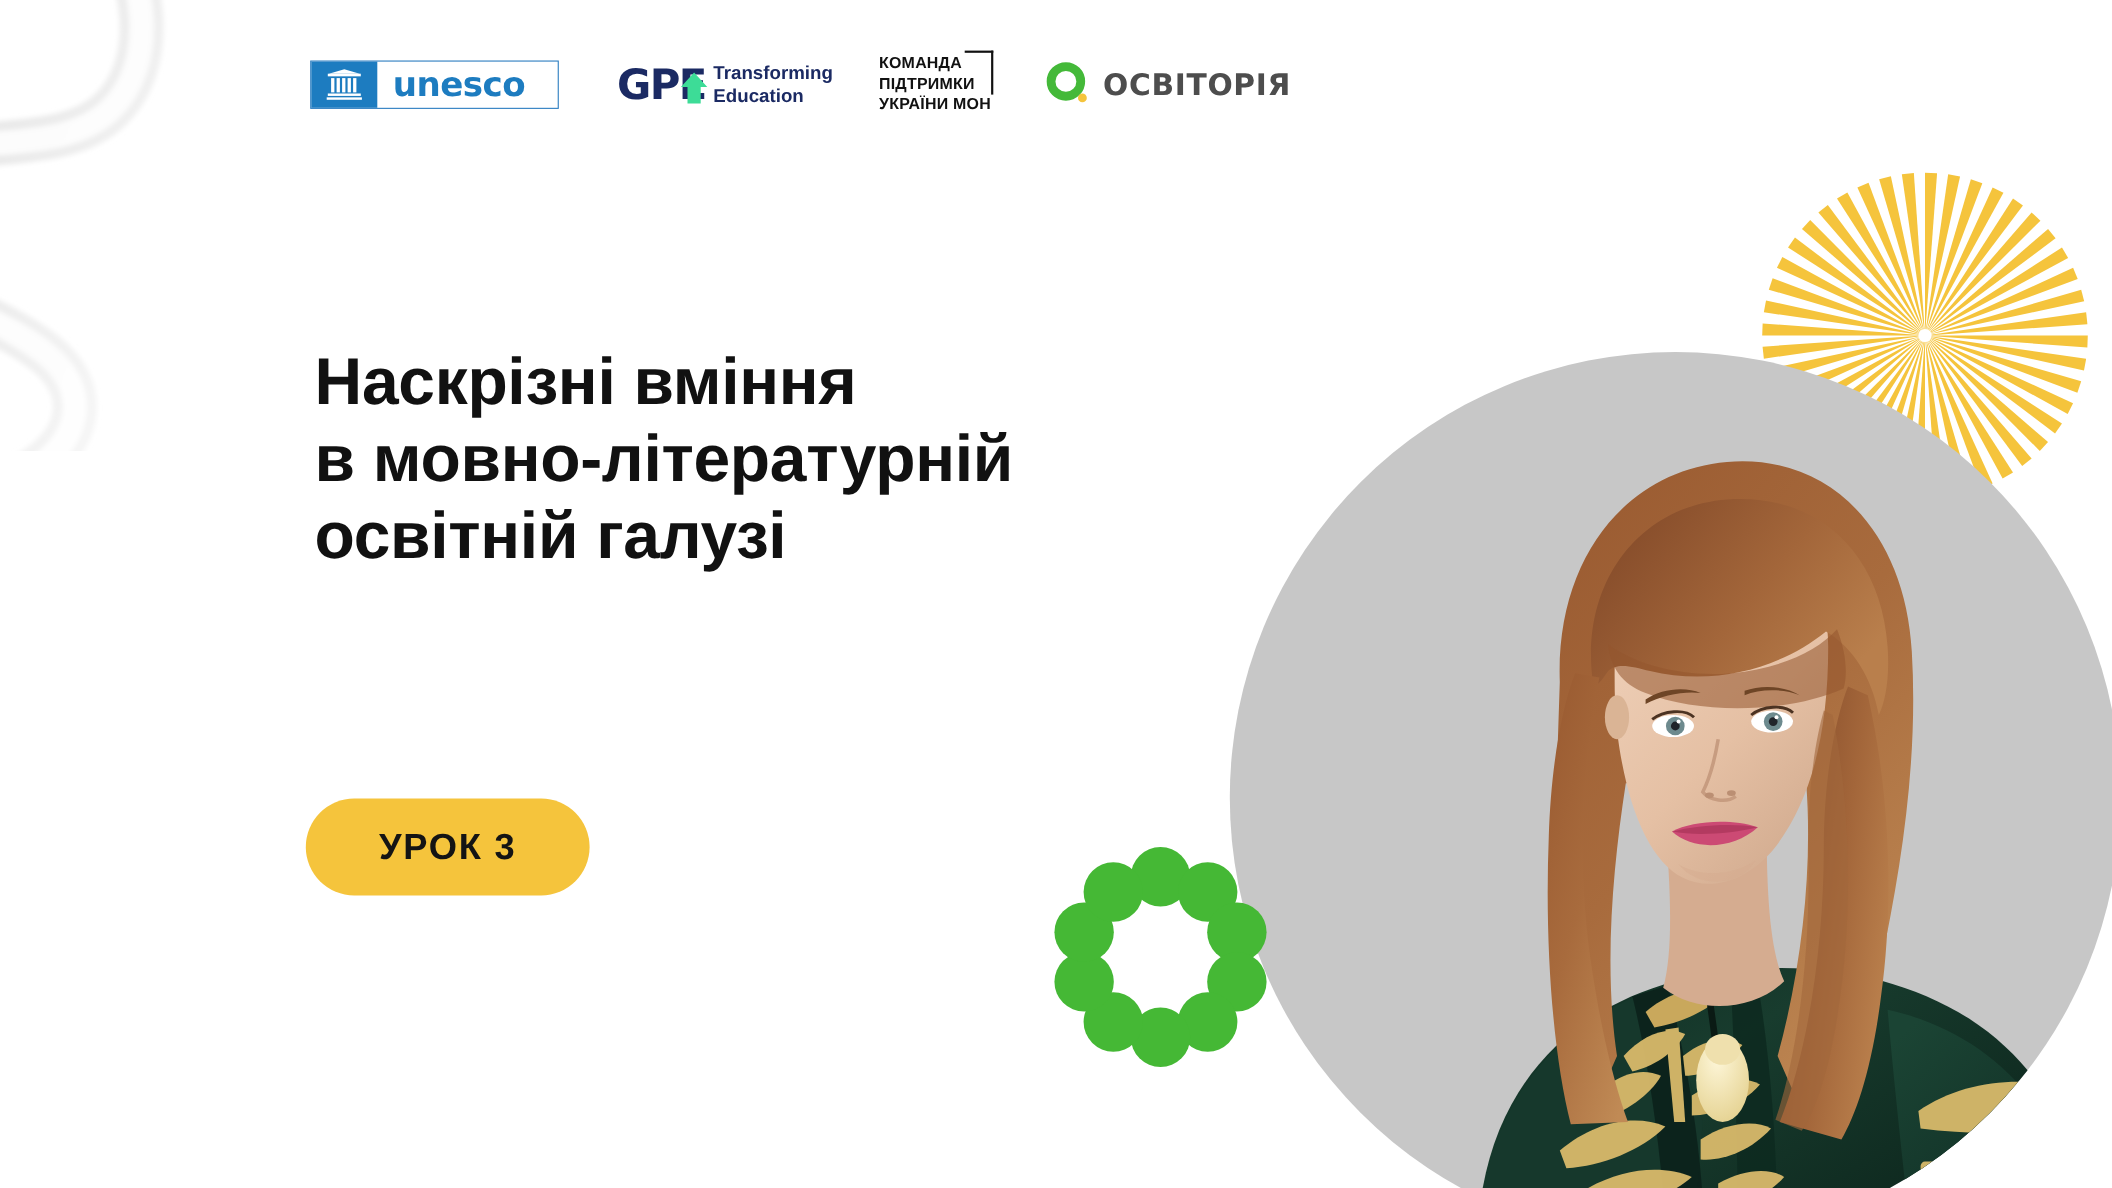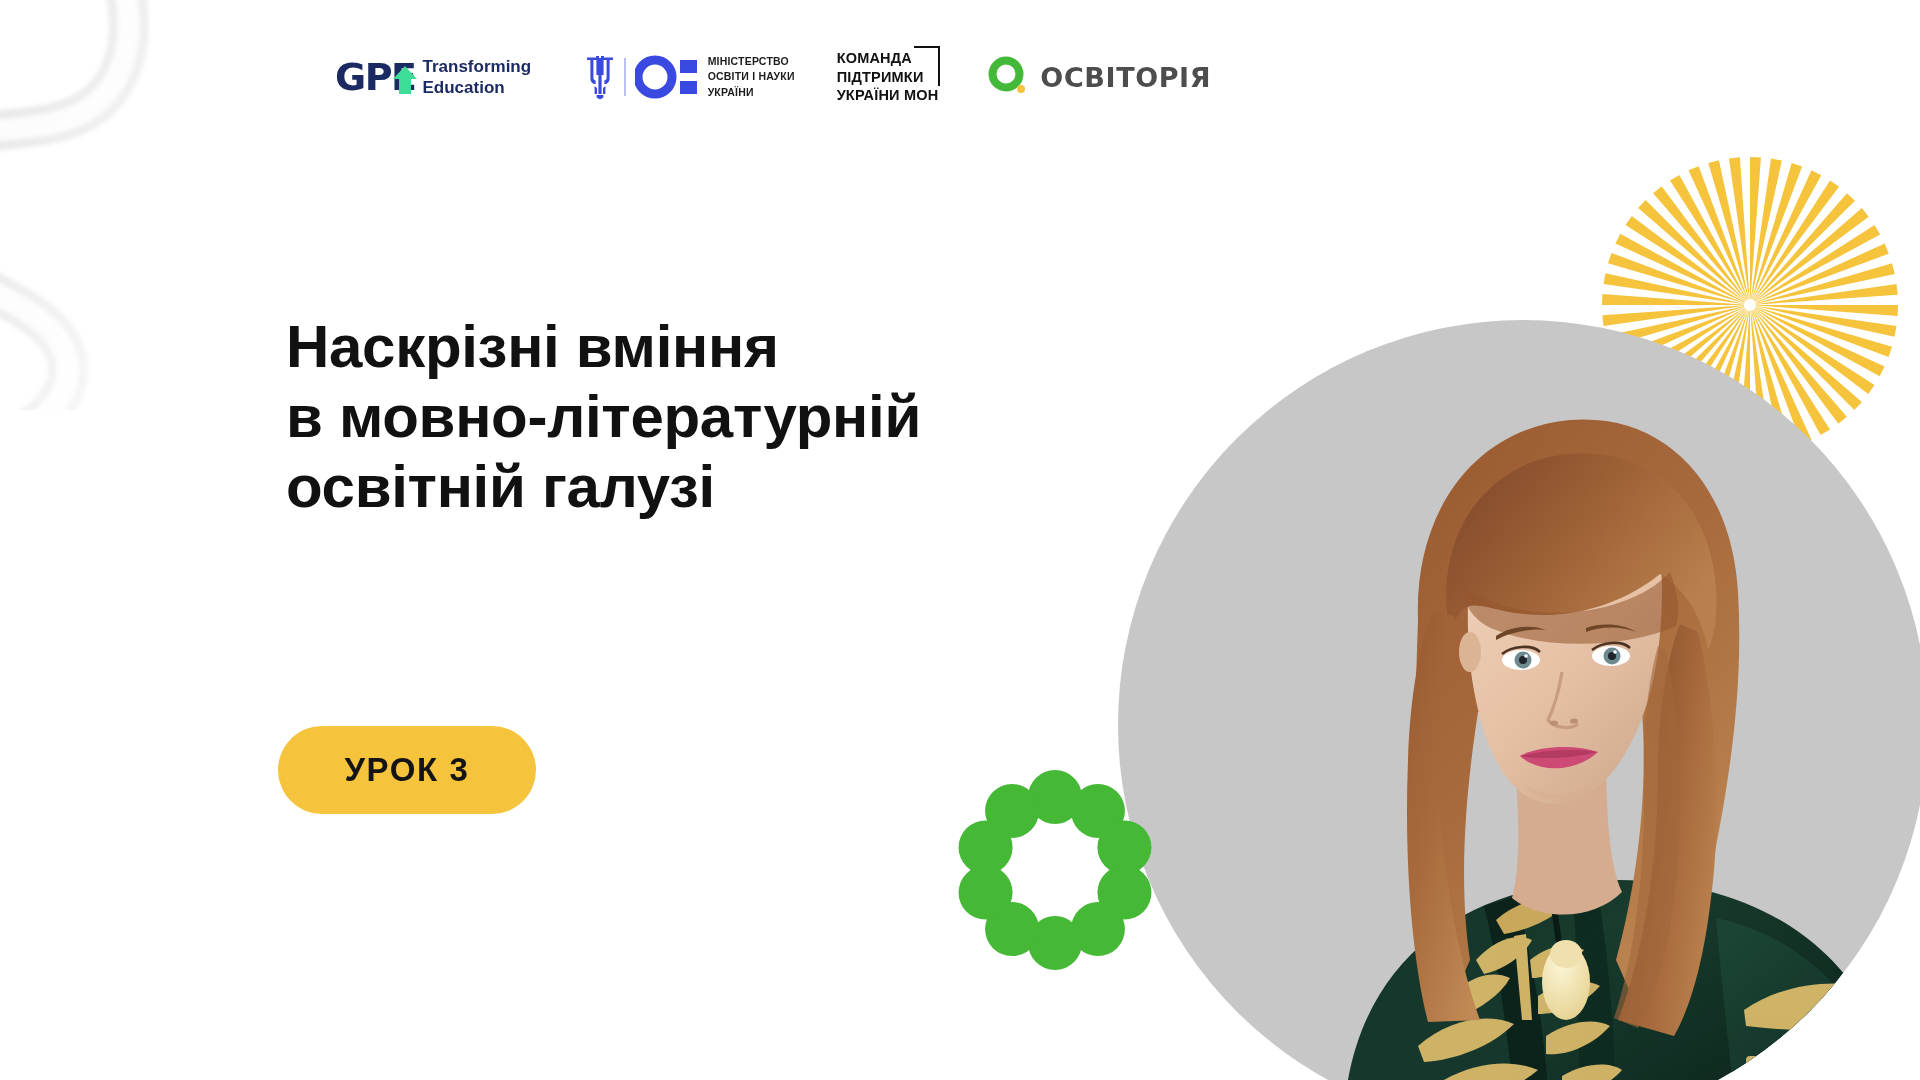--- a/index.html
+++ b/index.html
@@ -327,56 +327,52 @@
         <circle cx="100.00" cy="173.00" r="27"></circle>
         <circle cx="57.09" cy="159.06" r="27"></circle>
         <circle cx="30.57" cy="122.56" r="27"></circle>
         <circle cx="30.57" cy="77.44" r="27"></circle>
         <circle cx="57.09" cy="40.94" r="27"></circle>
       </g>
   </svg>
 
   <div class="logo-row">
 
+    <div class="logo">
+      <div class="unesco-box">
+        <div class="unesco-blue">
+          <svg width="34" height="30" viewBox="0 0 34 30">
+            <rect x="2" y="5" width="30" height="2.4" fill="#fff"></rect>
+            <path d="M3,5 L17,1 L31,5 Z" fill="#fff"></path>
+            <rect x="5" y="9" width="3" height="13" fill="#fff"></rect>
+            <rect x="10" y="9" width="3" height="13" fill="#fff"></rect>
+            <rect x="15" y="9" width="3" height="13" fill="#fff"></rect>
+            <rect x="20" y="9" width="3" height="13" fill="#fff"></rect>
+            <rect x="25" y="9" width="3" height="13" fill="#fff"></rect>
+            <rect x="2" y="23" width="30" height="2.2" fill="#fff"></rect>
+            <rect x="1" y="26.5" width="32" height="2.2" fill="#fff"></rect>
+          </svg>
+        </div>
+        <div class="unesco-word">unesco</div>
+      </div>
+    </div>
 
     <div class="logo gpe">
       <div style="position:relative;display:flex;align-items:center;">
         <span class="gpe-word">GPE</span>
         <svg style="position:absolute;right:-2px;top:6px;" width="26" height="32" viewBox="0 0 26 32">
           <path d="M13,2 L25,15 L19,15 L19,30 L7,30 L7,15 L1,15 Z" fill="#3ddc97"></path>
         </svg>
       </div>
       <div class="gpe-tag">
         <div>Transforming</div>
         <div>Education</div>
       </div>
     </div>
 
-    <div class="logo mon">
-      <svg width="30" height="46" viewBox="0 0 30 46">
-        <g fill="#3a4ae0">
-          <rect x="13.4" y="4" width="3.2" height="36"></rect>
-          <path d="M2,6 L5.4,6 L5.4,24 C5.4,28 7.6,30 10.6,30 L10.6,26.4 C9,26.4 8.4,25.4 8.4,23.6 L8.4,6 L11.4,6 L11.4,21 L14,21 L14,2 L11,2 L11,3.6 L2,3.6 Z"></path>
-          <path d="M28,6 L24.6,6 L24.6,24 C24.6,28 22.4,30 19.4,30 L19.4,26.4 C21,26.4 21.6,25.4 21.6,23.6 L21.6,6 L18.6,6 L18.6,21 L16,21 L16,2 L19,2 L19,3.6 L28,3.6 Z"></path>
-          <path d="M9.6,32 L12,34 L12,40 L9.6,40 Z M20.4,32 L18,34 L18,40 L20.4,40 Z"></path>
-          <path d="M11.6,41 L18.4,41 L18.4,43.4 L15,45.6 L11.6,43.4 Z"></path>
-        </g>
-      </svg>
-      <div style="width:1.5px;height:38px;background:#b9c0f0;"></div>
-      <svg width="64" height="44" viewBox="0 0 64 44">
-        <circle cx="20" cy="22" r="17" fill="none" stroke="#3a4ae0" stroke-width="9"></circle>
-        <rect x="45" y="5" width="17" height="13" fill="#3a4ae0"></rect>
-        <rect x="45" y="26" width="17" height="13" fill="#3a4ae0"></rect>
-      </svg>
-      <div class="mon-txt">
-        <div>МІНІСТЕРСТВО</div>
-        <div>ОСВІТИ І НАУКИ</div>
-        <div>УКРАЇНИ</div>
-      </div>
-    </div>
 
     <div class="logo komanda">
       <div class="komanda-bracket"></div>
       <div class="komanda-txt">
         <div>КОМАНДА</div>
         <div>ПІДТРИМКИ</div>
         <div>УКРАЇНИ МОН</div>
       </div>
     </div>
 

